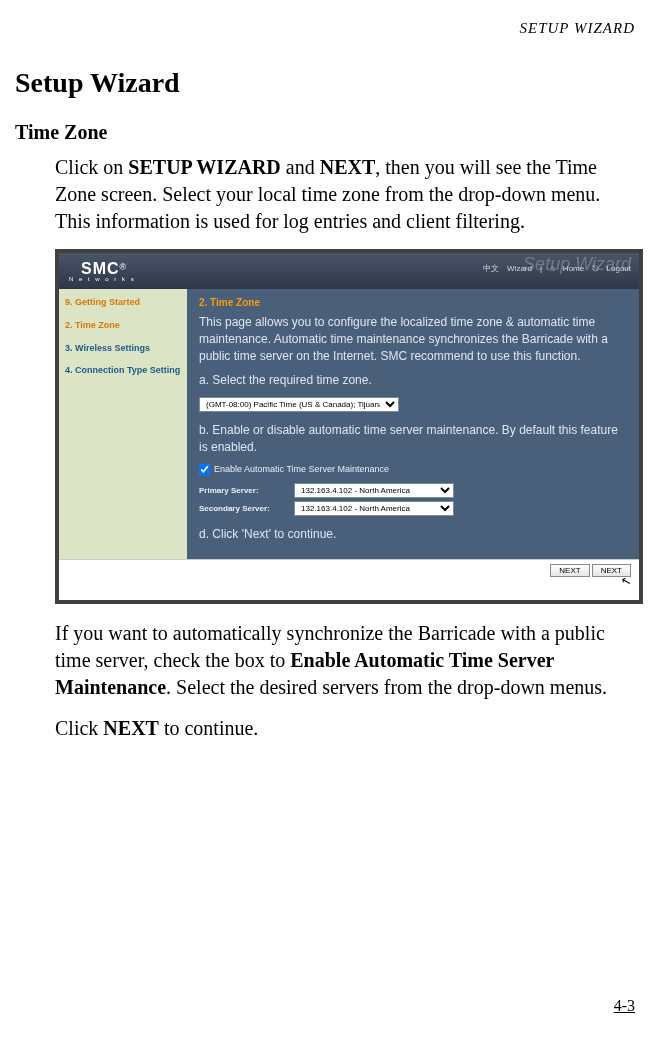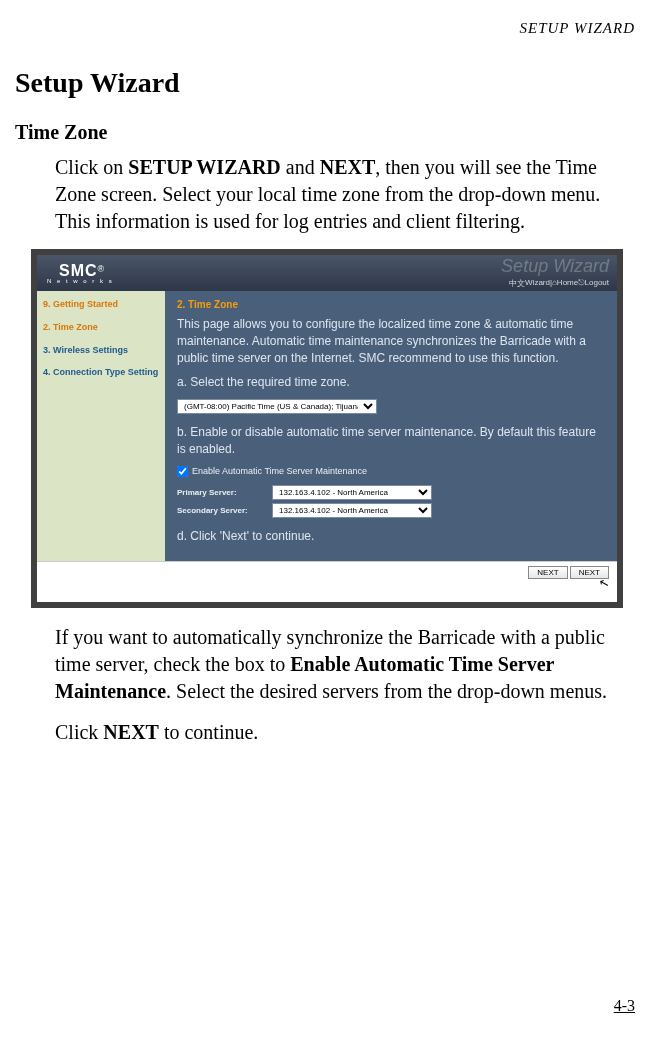--- a/index.html
+++ b/index.html
@@ -38,23 +38,23 @@
     margin: 0 0 10px 0;
   }
   .body-text {
     font-size: 20px;
     line-height: 1.35;
     margin: 0 0 14px 40px;
     max-width: 580px;
   }
   .body-text b { font-weight: bold; }
   .screenshot {
-    margin: 0 0 16px 16px;
+    margin: 0 0 16px 40px;
     width: 580px;
-    border: 6px solid #404040;
+    border: 4px solid #404040;
     font-family: Verdana, Arial, sans-serif;
     font-size: 9px;
     background: #0f766e;
   }
   .ss-topbar {
     background: linear-gradient(#4a5568, #2d3748);
     height: 36px;
     display: flex;
     align-items: center;
     color: #fff;
@@ -80,24 +80,26 @@
     right: 8px;
     top: 1px;
     font-size: 18px;
     color: rgba(255,255,255,0.25);
     font-family: Arial, sans-serif;
     font-style: italic;
   }
   .ss-toplinks {
     position: absolute;
     right: 8px;
-    bottom: 2px;
+    bottom: 15px;
     font-size: 8px;
     color: #cfd8e3;
     display: flex;
+    gap: 8px;
+    align-items: center;
   }
   .ss-toplinks span { cursor: default; }
   .ss-body {
     display: flex;
     min-height: 260px;
   }
   .ss-sidebar {
     width: 128px;
     background: #dbe4c5;
     padding: 8px 6px;

